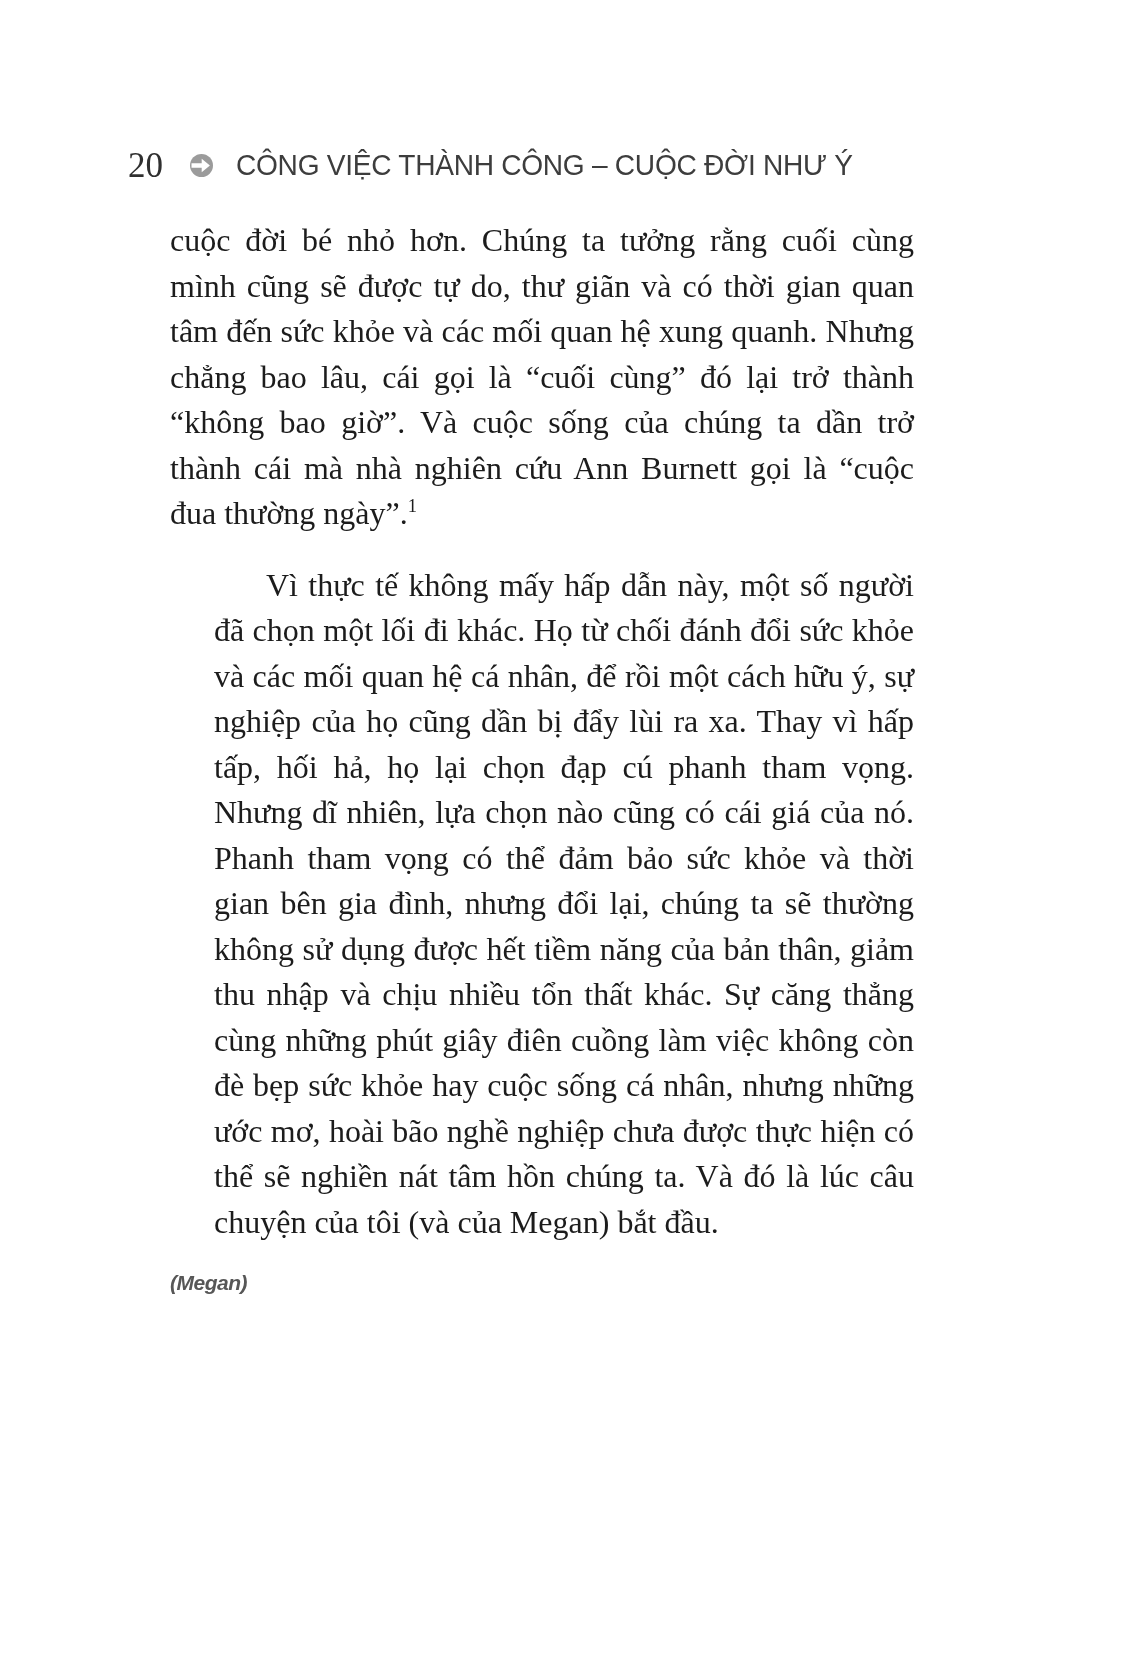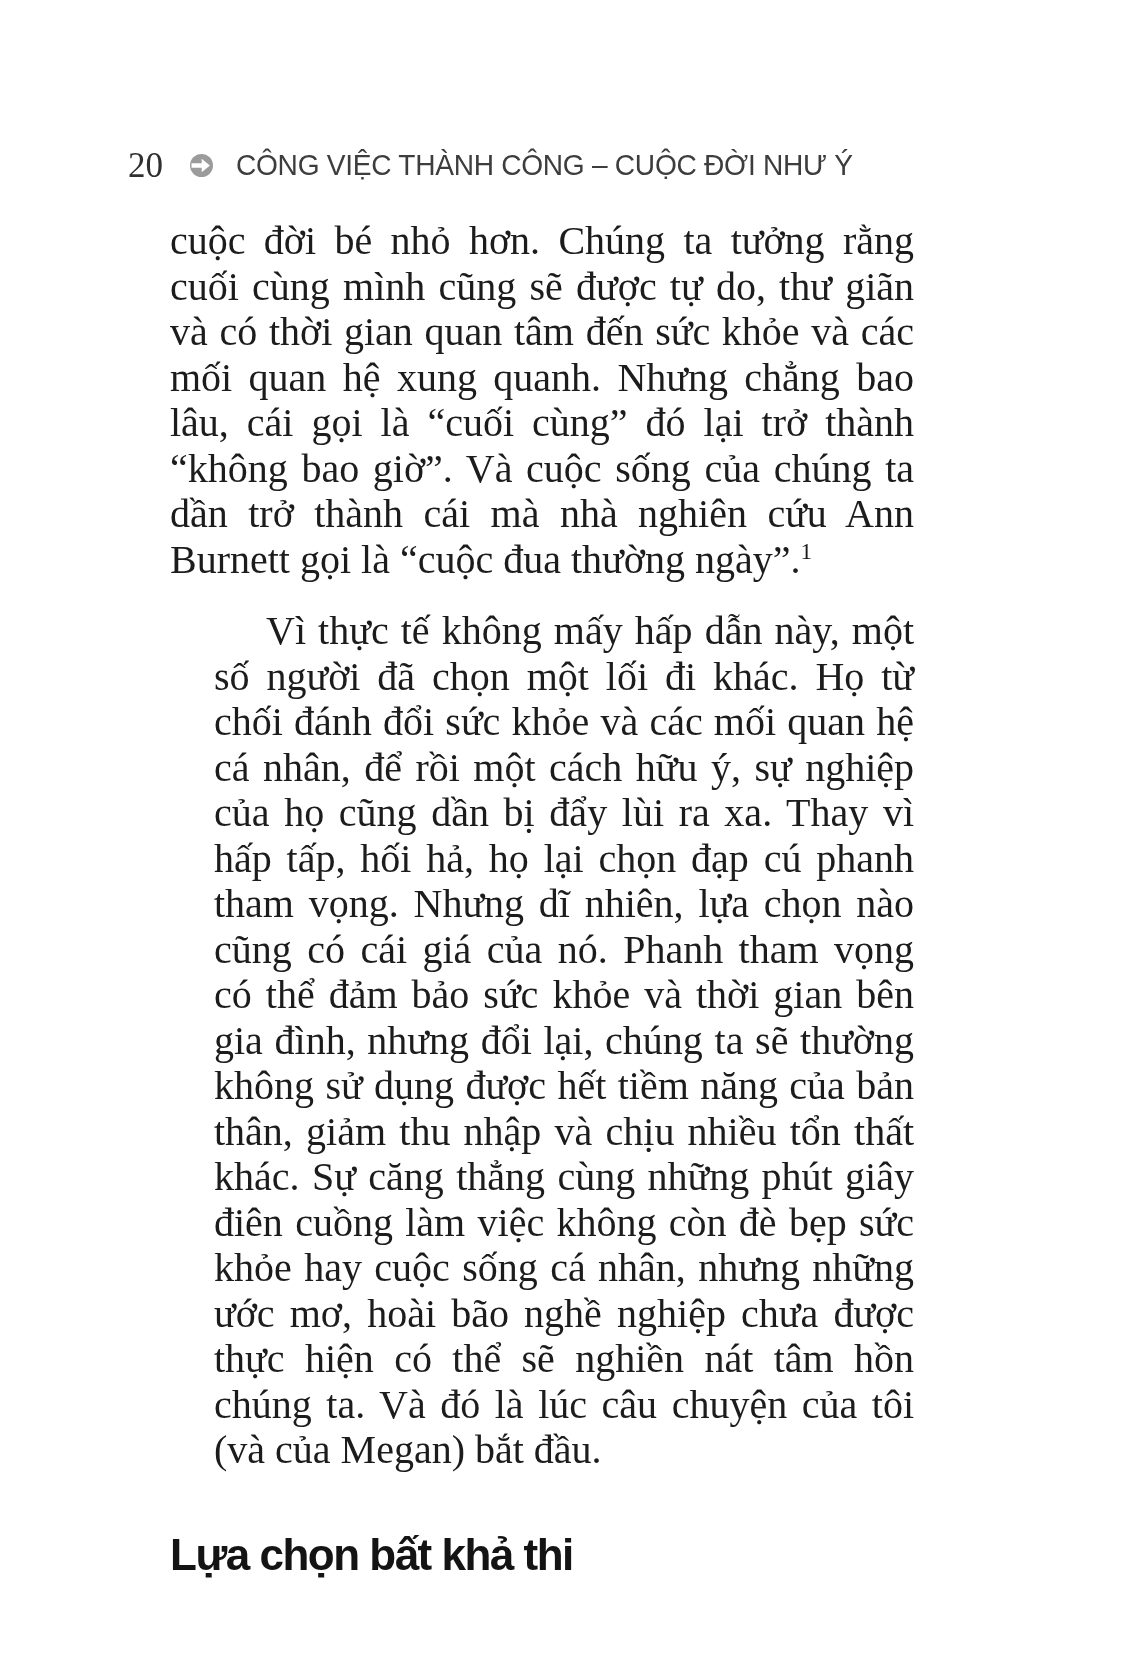--- a/index.html
+++ b/index.html
@@ -48,21 +48,21 @@
   }
   .content {
     position: absolute;
     left: 170px;
     top: 218px;
     width: 744px;
   }
   .para {
     margin: 0;
     font-family: "Liberation Serif", serif;
-    font-size: 40px;
+    font-size: 32px;
     line-height: 45.5px;
     color: #1c1c1c;
     text-align: justify;
   }
   .para + .para {
     margin-top: 26px;
   }
   .para.indent {
     text-indent: 52px;
     margin-left: 44px;
@@ -112,20 +112,19 @@
     </span>
     <span class="book-title">CÔNG VIỆC THÀNH CÔNG – CUỘC ĐỜI NHƯ Ý</span>
   </div>
 
   <div class="content">
 
     <p class="para"><span>cuộc đời bé nhỏ hơn. Chúng ta tưởng rằng cuối cùng mình cũng sẽ được tự do, thư giãn và có thời gian quan tâm đến sức khỏe và các mối quan hệ xung quanh. Nhưng chẳng bao lâu, cái gọi là “cuối cùng” đó lại trở thành “không bao giờ”. Và cuộc sống của chúng ta dần trở thành cái mà nhà nghiên cứu Ann Burnett gọi là “cuộc đua thường ngày”.</span><sup class="footnote-ref">1</sup></p>
 
     <p class="para indent"><span>Vì thực tế không mấy hấp dẫn này, một số người đã chọn một lối đi khác. Họ từ chối đánh đổi sức khỏe và các mối quan hệ cá nhân, để rồi một cách hữu ý, sự nghiệp của họ cũng dần bị đẩy lùi ra xa. Thay vì hấp tấp, hối hả, họ lại chọn đạp cú phanh tham vọng. Nhưng dĩ nhiên, lựa chọn nào cũng có cái giá của nó. Phanh tham vọng có thể đảm bảo sức khỏe và thời gian bên gia đình, nhưng đổi lại, chúng ta sẽ thường không sử dụng được hết tiềm năng của bản thân, giảm thu nhập và chịu nhiều tổn thất khác. Sự căng thẳng cùng những phút giây điên cuồng làm việc không còn đè bẹp sức khỏe hay cuộc sống cá nhân, nhưng những ước mơ, hoài bão nghề nghiệp chưa được thực hiện có thể sẽ nghiền nát tâm hồn chúng ta. Và đó là lúc câu chuyện của tôi (và của Megan) bắt đầu.</span></p>
 
-    <h2 class="section-heading">Lựa chọn bất khả thi</h2>
 
     <p class="author-note">(Megan)</p>
 
 
   </div>
 
 </div>
 
 </body></html>

